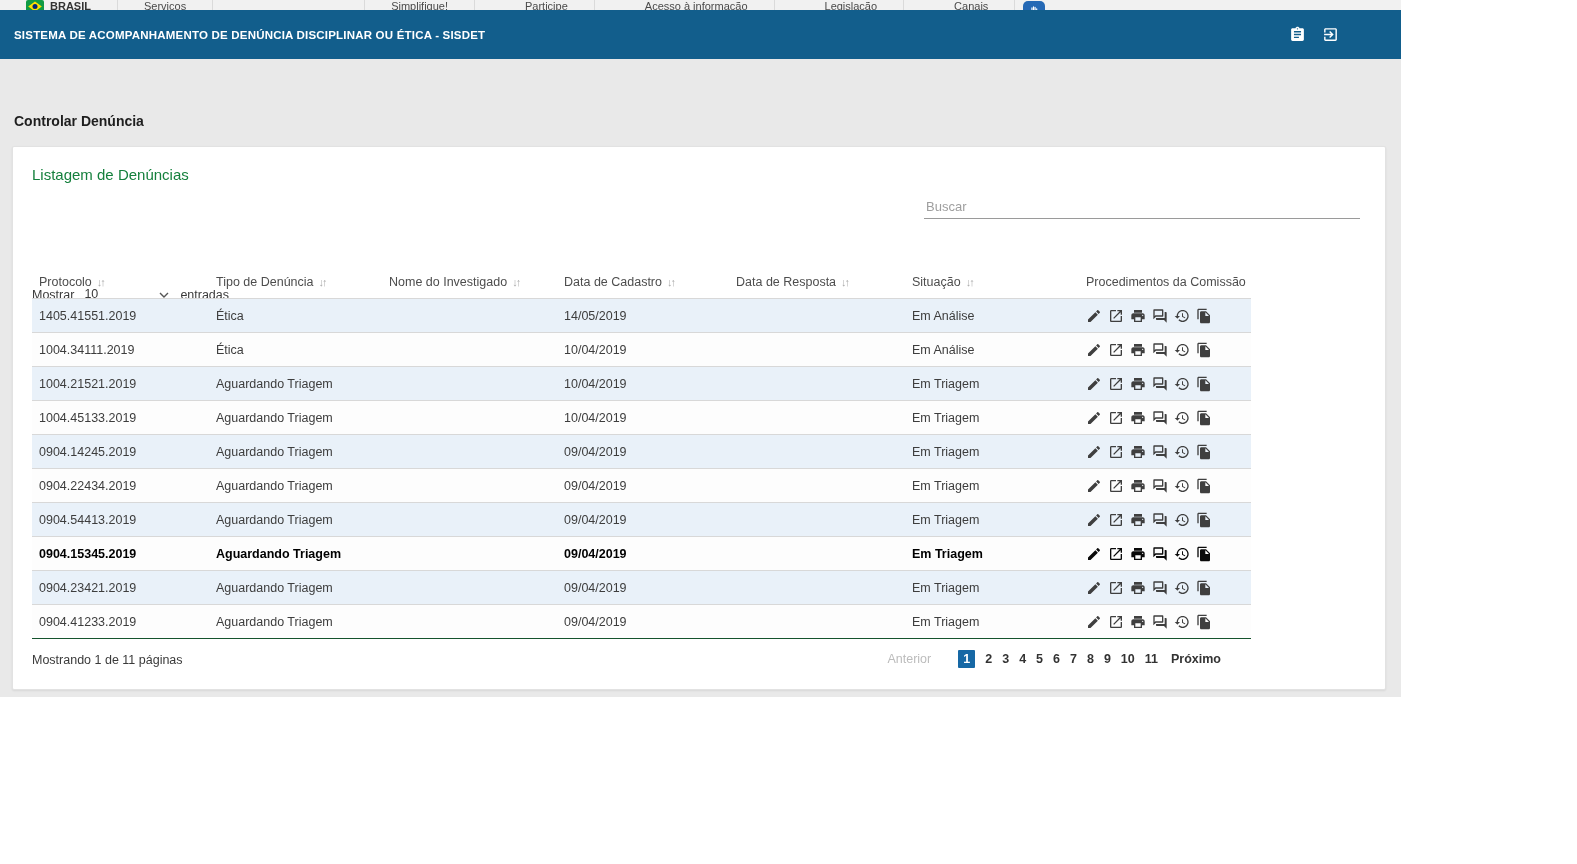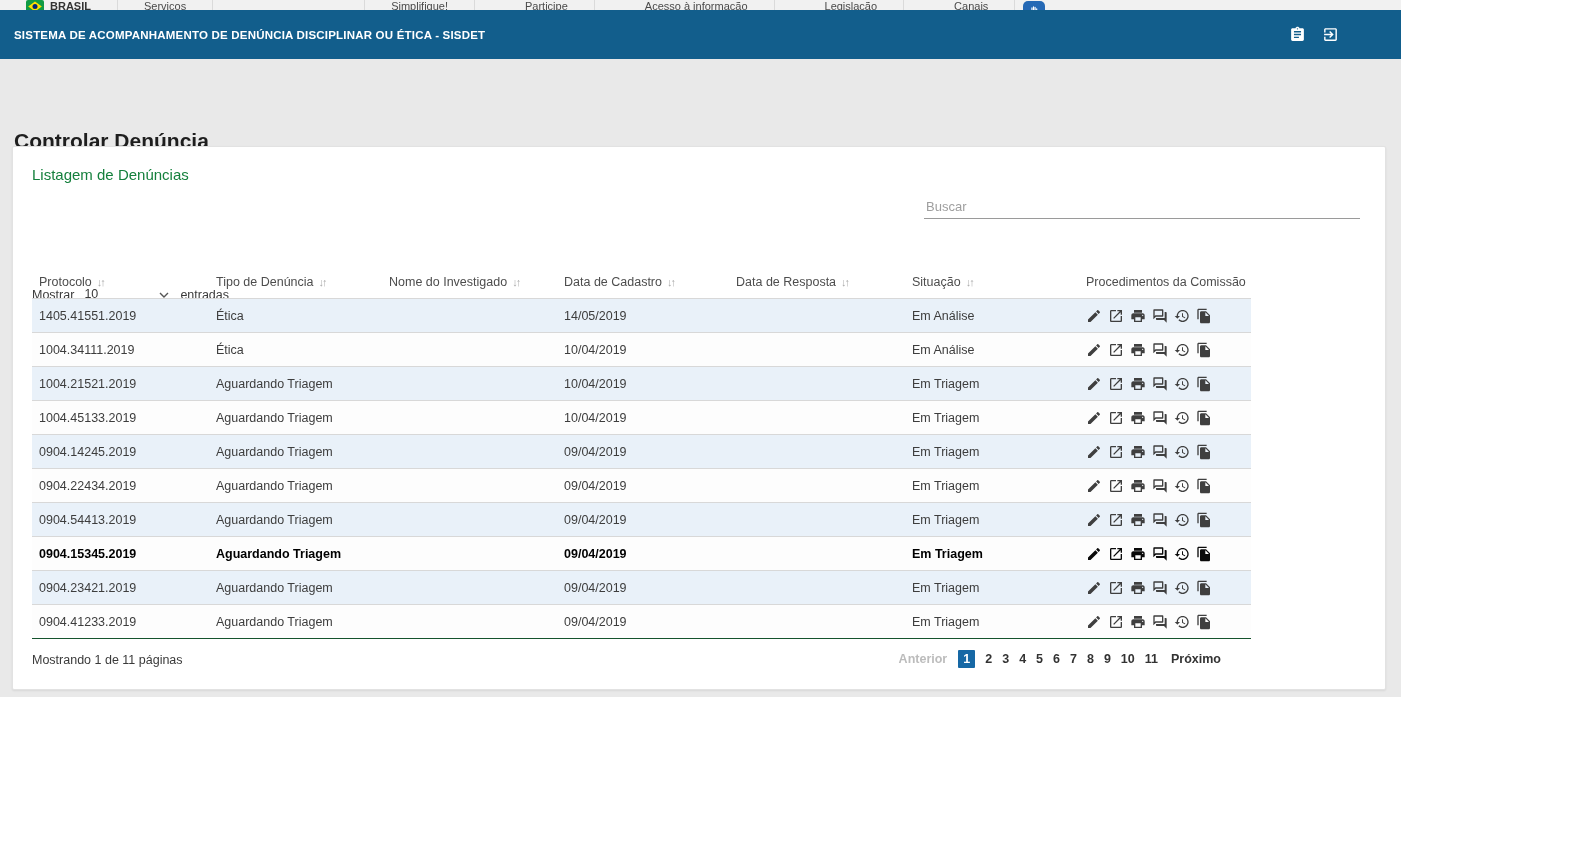--- a/index.html
+++ b/index.html
@@ -39,21 +39,21 @@
   .app-title {
     color:#fff; font-weight:bold; font-size:11.5px; margin-left:14px; letter-spacing:.2px;
   }
   .bluebar-icons { position:absolute; right:62px; top:0; height:100%; display:flex; align-items:center; gap:16px; }
   .hicon { cursor:pointer; display:flex; }
   .hicon svg { width:17px; height:17px; fill:#fff; }
 
   
   .page-title {
     position:absolute; top:113px; left:14px;
-    font-size:21px; font-weight:bold; color:#1e1e1e;margin-top:16px;
+    font-size:14px; font-weight:bold; color:#1e1e1e;
   }
   .card {
     position:absolute; top:146px; left:12px; width:1374px; height:544px;
     background:#fff; border:1px solid #e2e2e2; border-radius:2px;
     box-shadow:0 1px 2px rgba(0,0,0,.08);
   }
   .panel-title { position:absolute; top:19px; left:19px; font-size:15px; color:#15803d; }
 
   .search { position:absolute; top:48px; right:25px; width:436px; }
   .search input {
@@ -90,21 +90,21 @@
   table.dtable td { padding:0 4px 0 7px; color:#3d3d3d; white-space:nowrap; overflow:hidden; }
   tr.bold td { font-weight:bold; color:#000; }
   .actions { display:flex; align-items:center; gap:6px; }
   .actions .aicon { display:flex; cursor:pointer; }
   .actions svg { width:16px; height:16px; fill:#3f3f3f; }
   tr.bold .actions svg { fill:#0a0a0a; }
 
   
   .foot-info { position:absolute; top:506px; left:19px; font-size:12.5px; color:#3a3a3a; }
   .pagination { position:absolute; top:503px; right:164px; font-size:12.5px; display:flex; align-items:center; }
-  .pg-prev { color:#bcbcbc; font-weight:bold; margin-right:6px; }
+  .pg-prev { color:#bcbcbc; font-weight:normal; margin-right:22px; }
   .pg-num { color:#333; font-weight:bold; margin:0 5px; cursor:pointer; }
   .pg-num.active {
     background:var(--active,#1668A5); color:#fff; min-width:17px; height:18px; line-height:18px;
     text-align:center; border-radius:1px; display:inline-block;
   }
   .pg-next { color:#333; font-weight:bold; margin-left:8px; cursor:pointer; }
 </style>
 </head>
 <body>
 

